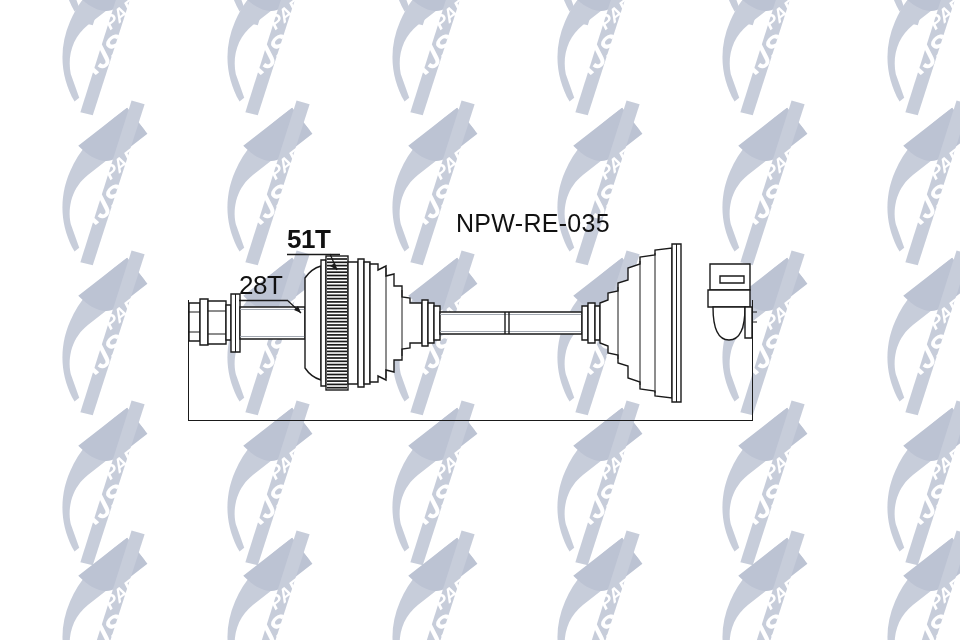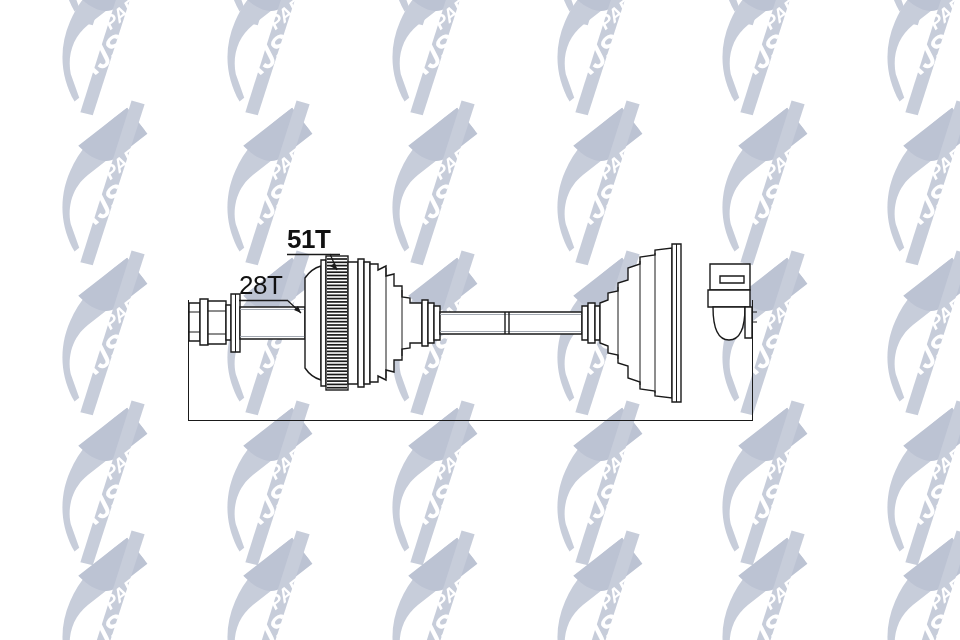--- a/index.html
+++ b/index.html
@@ -354,14 +354,15 @@
       <line class="lead" x1="287" y1="254.5" x2="340" y2="254.5"></line>
       <line class="lead" x1="330" y1="254" x2="337" y2="270"></line>
       <path d="M337,270 L330,266 L335,263 Z" fill="#1a1a1a"></path>
     </g>
   </svg>
 
   <div class="lbl" id="label-28t">28T</div>
 
   <div class="lbl" id="label-51t">51T</div>
 
+  <div class="lbl" id="label-part">NPW-RE-035</div>
 
 </div>
 
 </body></html>

